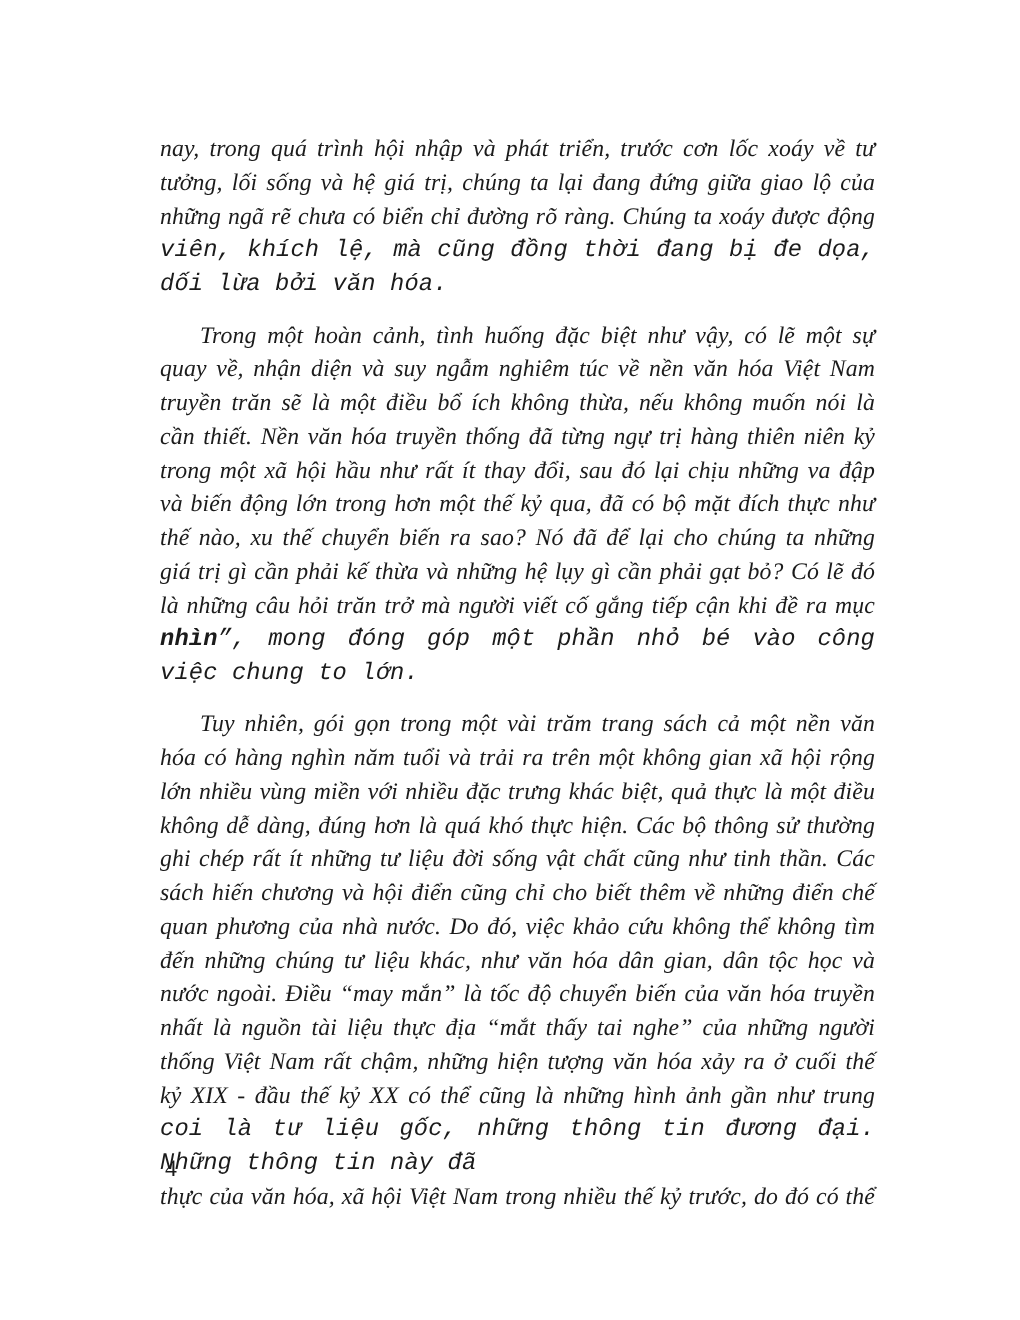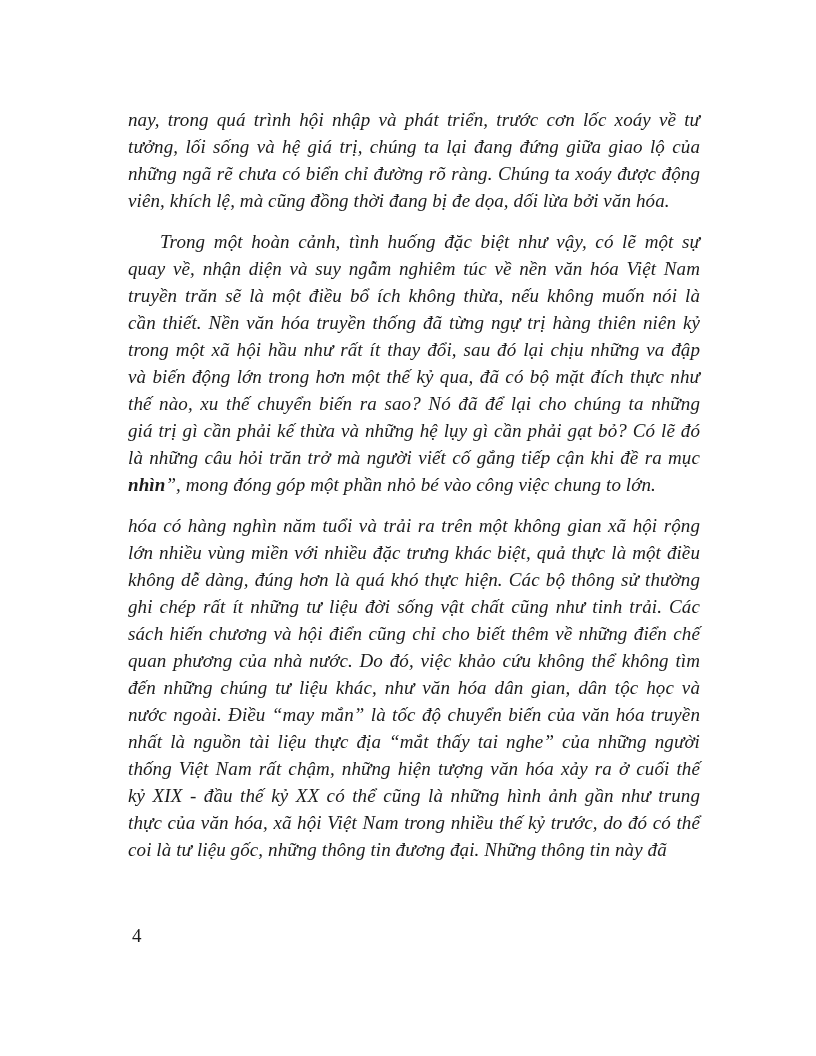--- a/index.html
+++ b/index.html
@@ -36,20 +36,21 @@
   .paragraph:last-child {
     margin-bottom: 0;
   }
   .line {
     text-align: justify;
     text-align-last: justify;
     min-height: 27px;
   }
   .line.last {
     text-align-last: left;
+    font-family: Liberation Mono, monospace;
   }
   .line.first-indent {
     text-indent: 32px;
   }
   .bold {
     font-weight: 700;
   }
   .page-number {
     position: absolute;
     left: 132px;
@@ -77,29 +78,30 @@
         <div class="line"><span>truyền trăn sẽ là một điều bổ ích không thừa, nếu không muốn nói là</span></div>
         <div class="line"><span>cần thiết. Nền văn hóa truyền thống đã từng ngự trị hàng thiên niên kỷ</span></div>
         <div class="line"><span>trong một xã hội hầu như rất ít thay đổi, sau đó lại chịu những va đập</span></div>
         <div class="line"><span>và biến động lớn trong hơn một thế kỷ qua, đã có bộ mặt đích thực như</span></div>
         <div class="line"><span>thế nào, xu thế chuyển biến ra sao? Nó đã để lại cho chúng ta những</span></div>
         <div class="line"><span>giá trị gì cần phải kế thừa và những hệ lụy gì cần phải gạt bỏ? Có lẽ đó</span></div>
         <div class="line"><span>là những câu hỏi trăn trở mà người viết cố gắng tiếp cận khi đề ra mục</span></div>
         <div class="line last"><span class="bold">nhìn</span><span>”, mong đóng góp một phần nhỏ bé vào công việc chung to lớn.</span></div>
       </div>
       <div class="paragraph">
+        <div class="line first-indent"><span>Tuy nhiên, gói gọn trong một vài trăm trang sách cả một nền văn</span></div>
         <div class="line"><span>hóa có hàng nghìn năm tuổi và trải ra trên một không gian xã hội rộng</span></div>
         <div class="line"><span>lớn nhiều vùng miền với nhiều đặc trưng khác biệt, quả thực là một điều</span></div>
         <div class="line"><span>không dễ dàng, đúng hơn là quá khó thực hiện. Các bộ thông sử thường</span></div>
-        <div class="line"><span>ghi chép rất ít những tư liệu đời sống vật chất cũng như tinh trải. Các</span></div>
+        <div class="line"><span>ghi chép rất ít những tư liệu đời sống vật chất cũng như tinh thần. Các</span></div>
         <div class="line"><span>sách hiến chương và hội điển cũng chỉ cho biết thêm về những điển chế</span></div>
         <div class="line"><span>quan phương của nhà nước. Do đó, việc khảo cứu không thể không tìm</span></div>
         <div class="line"><span>đến những chúng tư liệu khác, như văn hóa dân gian, dân tộc học và</span></div>
         <div class="line"><span>nước ngoài. Điều “may mắn” là tốc độ chuyển biến của văn hóa truyền</span></div>
         <div class="line"><span>nhất là nguồn tài liệu thực địa “mắt thấy tai nghe” của những người</span></div>
         <div class="line"><span>thống Việt Nam rất chậm, những hiện tượng văn hóa xảy ra ở cuối thế</span></div>
         <div class="line"><span>kỷ XIX - đầu thế kỷ XX có thể cũng là những hình ảnh gần như trung</span></div>
+        <div class="line last"><span>coi là tư liệu gốc, những thông tin đương đại. Những thông tin này đã</span></div>
         <div class="line"><span>thực của văn hóa, xã hội Việt Nam trong nhiều thế kỷ trước, do đó có thể</span></div>
-        <div class="line last"><span>coi là tư liệu gốc, những thông tin đương đại. Những thông tin này đã</span></div>
       </div>
     </main>
   <div class="page-number">4</div>
 </div>
 
 </body></html>

